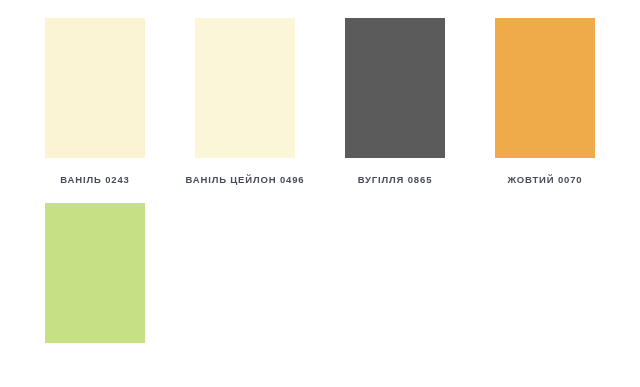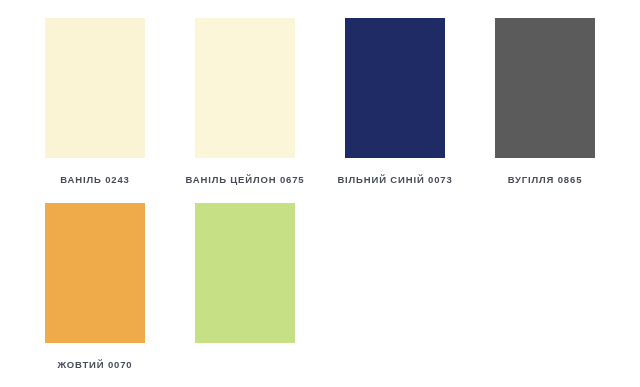--- a/index.html
+++ b/index.html
@@ -60,27 +60,23 @@
 <div class="palette">
   <div class="swatch-grid">
 
     <div class="swatch-cell">
       <span class="swatch-chip" style="background-color: rgb(251, 244, 212);"></span>
       <span class="swatch-label" style="color: rgb(71, 76, 88);">ВАНІЛЬ 0243</span>
     </div>
 
     <div class="swatch-cell">
       <span class="swatch-chip" style="background-color: rgb(252, 246, 216);"></span>
-      <span class="swatch-label" style="color: rgb(71, 76, 88);">ВАНІЛЬ ЦЕЙЛОН 0675</span>
+      <span class="swatch-label" style="color: rgb(71, 76, 88);">ВАНІЛЬ ЦЕЙЛОН 0496</span>
     </div>
 
-    <div class="swatch-cell">
-      <span class="swatch-chip" style="background-color: rgb(30, 43, 100);"></span>
-      <span class="swatch-label" style="color: rgb(71, 76, 88);">ВІЛЬНИЙ СИНІЙ 0073</span>
-    </div>
 
     <div class="swatch-cell">
       <span class="swatch-chip" style="background-color: rgb(91, 91, 91);"></span>
       <span class="swatch-label" style="color: rgb(71, 76, 88);">ВУГІЛЛЯ 0865</span>
     </div>
 
 
 
     <div class="swatch-cell">
       <span class="swatch-chip" style="background-color: rgb(239, 171, 74);"></span>

